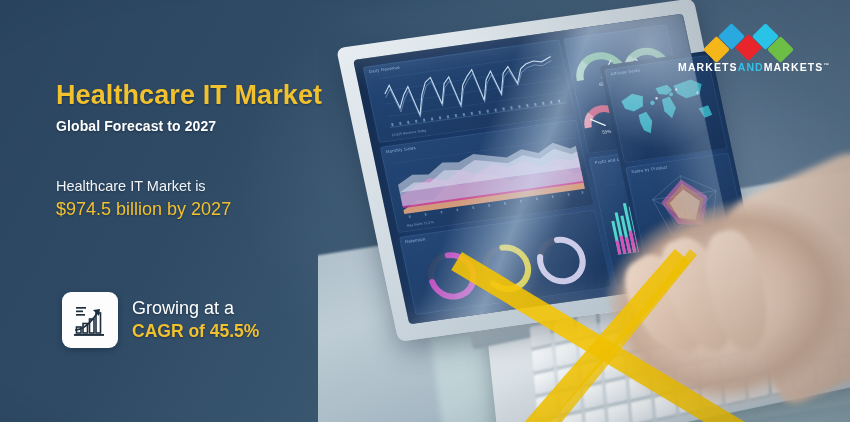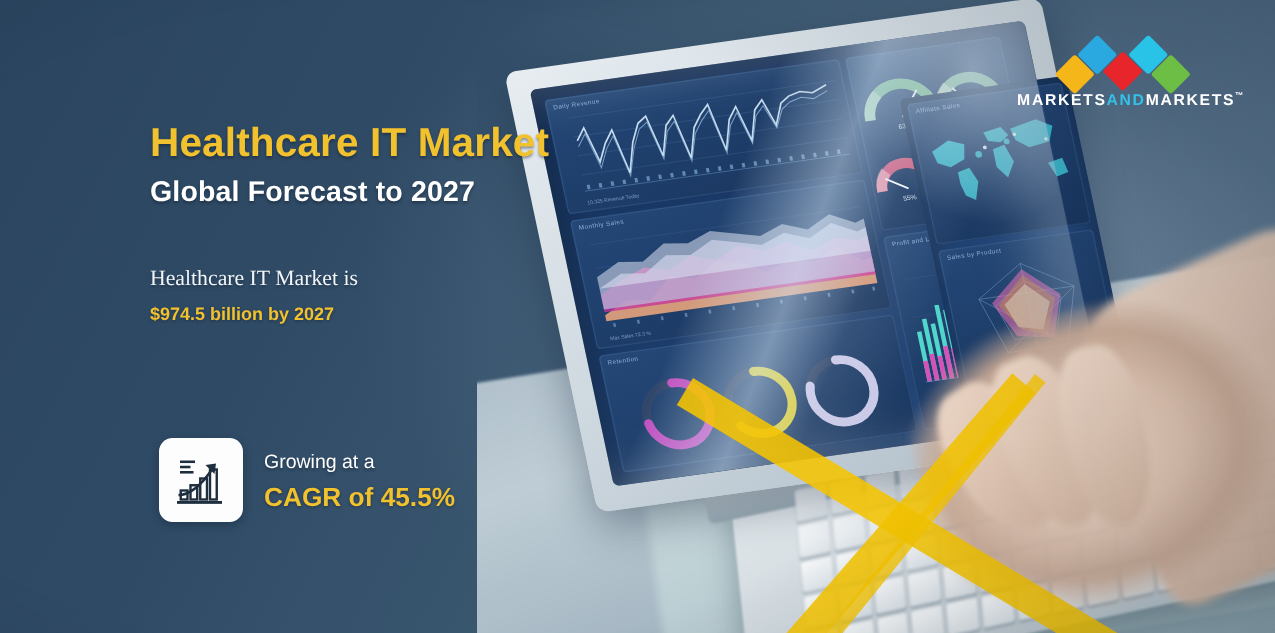--- a/index.html
+++ b/index.html
@@ -136,52 +136,51 @@
     filter:blur(3px);transform:rotate(-24deg);border-radius:60px 40px 20px 20px;opacity:.96;
   }
 
   
   .stripe{position:absolute;background:#f5c400;opacity:.88;}
   .stripe.s1{left:462px;top:252px;width:420px;height:21px;transform:rotate(31deg);transform-origin:0 0;}
   .stripe.s2{left:690px;top:262px;width:290px;height:20px;transform:rotate(131deg);transform-origin:0 0;}
   .stripe.s3{left:697px;top:255px;width:255px;height:9px;transform:rotate(129deg);transform-origin:0 0;opacity:.8;}
 
   
-  .content{position:absolute;left:0;top:0;width:400px;height:422px;z-index:6;margin-left:44px;}
+  .content{position:absolute;left:0;top:0;width:400px;height:422px;z-index:6;}
   .title{
     position:absolute;left:56px;top:80px;
     font-size:27px;font-weight:bold;color:#f2c12e;
     letter-spacing:.1px;text-shadow:0 1px 2px rgba(10,25,40,.45);
     white-space:nowrap;
   }
   .subtitle{
     position:absolute;left:56px;top:118px;
-    font-size:19px;font-weight:bold;color:#ffffff;
+    font-size:14px;font-weight:bold;color:#ffffff;
     letter-spacing:.1px;text-shadow:0 1px 2px rgba(10,25,40,.45);
     white-space:nowrap;
   }
   .body{position:absolute;left:56px;top:176px;width:280px;}
   .body .l{
     font-size:14.5px;color:#f2f5f8;line-height:21px;
     text-shadow:0 1px 2px rgba(10,25,40,.4);
-    font-family:Liberation Serif, serif;
   }
   .body .hl{
-    font-size:12px;font-weight:bold;color:#f2c12e;line-height:24px;
+    font-size:18px;font-weight:normal;color:#f2c12e;line-height:24px;
     text-shadow:0 1px 2px rgba(10,25,40,.45);
   }
 
   .cagr{position:absolute;left:62px;top:292px;display:flex;align-items:center;gap:14px;}
   .icon-box{
     width:56px;height:56px;border-radius:9px;background:#fdfdfd;
     display:flex;align-items:center;justify-content:center;
     box-shadow:0 2px 6px rgba(10,25,40,.35);
   }
   .cagr-text .t1{
-    font-size:13px;color:#ffffff;line-height:22px;
+    font-size:18px;color:#ffffff;line-height:22px;
     text-shadow:0 1px 2px rgba(10,25,40,.4);
   }
   .cagr-text .t2{
     font-size:17.5px;font-weight:bold;color:#f2c12e;line-height:24px;
     text-shadow:0 1px 2px rgba(10,25,40,.45);
   }
 
   
   .logo{position:absolute;right:20px;top:24px;z-index:7;text-align:center;}
   .dia-wrap{position:relative;width:112px;height:34px;margin:0 auto 3px;}

